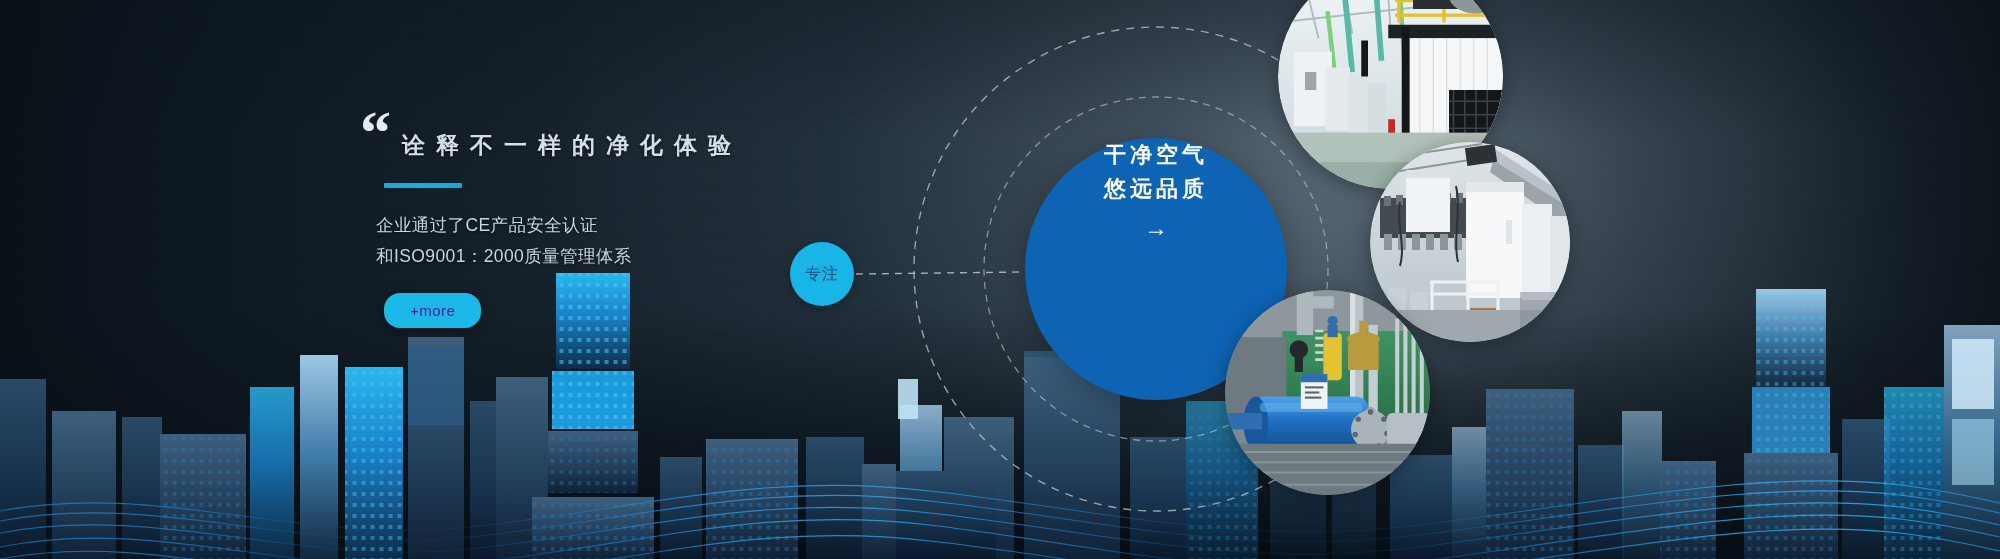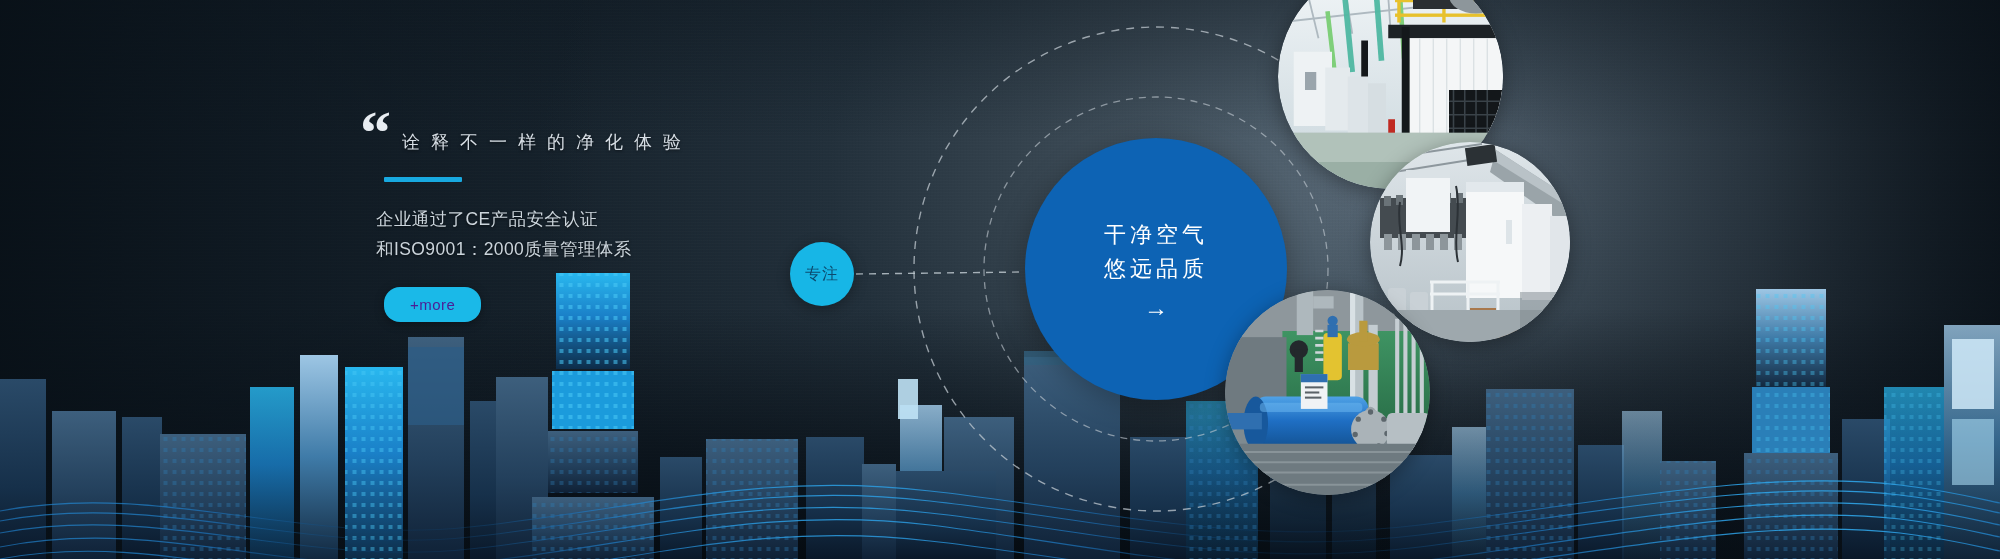--- a/index.html
+++ b/index.html
@@ -36,22 +36,22 @@
   
   .copy{position:absolute;left:360px;top:108px;z-index:12;}
 
   .quote-row{display:flex;align-items:flex-start;}
   .quote-mark{
     font-family:"Liberation Serif","DejaVu Serif",serif;
     font-size:62px;line-height:.72;color:#e8edf2;font-weight:700;
     margin-right:14px;margin-top:2px;letter-spacing:-3px;
   }
   .tagline{
-    color:#d7dee5;font-size:18px;letter-spacing:11px;
-    font-weight:400;padding-top:22px;white-space:nowrap;
+    color:#d7dee5;font-size:23px;letter-spacing:11px;
+    font-weight:700;padding-top:22px;white-space:nowrap;
     text-shadow:0 1px 3px rgba(0,0,0,.55);
   }
 
   .headline{
     margin-top:16px;margin-left:22px;
     color:#ffffff;font-size:51px;font-weight:700;letter-spacing:2px;
     white-space:nowrap;
     text-shadow:0 2px 10px rgba(0,0,0,.62), 0 0 1px rgba(255,255,255,.5);
   }
 
@@ -84,22 +84,23 @@
     background:#17b6e6;color:#0c4a6e;
     display:flex;align-items:center;justify-content:center;
     font-size:16px;letter-spacing:1px;cursor:pointer;
     box-shadow:0 3px 14px rgba(0,0,0,.3);
   }
 
   .main-circle{
     position:absolute;left:255px;top:138px;
     width:262px;height:262px;border-radius:50%;
     background:#0d63b4;cursor:pointer;
-    display:flex;flex-direction:column;align-items:center;justify-content:center;
+    display:flex;flex-direction:column;align-items:center;justify-content:flex-start;
     box-shadow:0 6px 28px rgba(0,0,0,.28);
+    font-weight:bold;
   }
   .mc-line{color:#fff;font-size:22px;letter-spacing:4px;line-height:1.55;}
   .mc-arrow{color:#fff;font-size:24px;margin-top:10px;line-height:1;}
 
   
   .photo{
     position:absolute;border-radius:50%;overflow:hidden;
     box-shadow:0 4px 20px rgba(0,0,0,.35);
   }
   .photo svg{display:block;width:100%;height:100%;}

